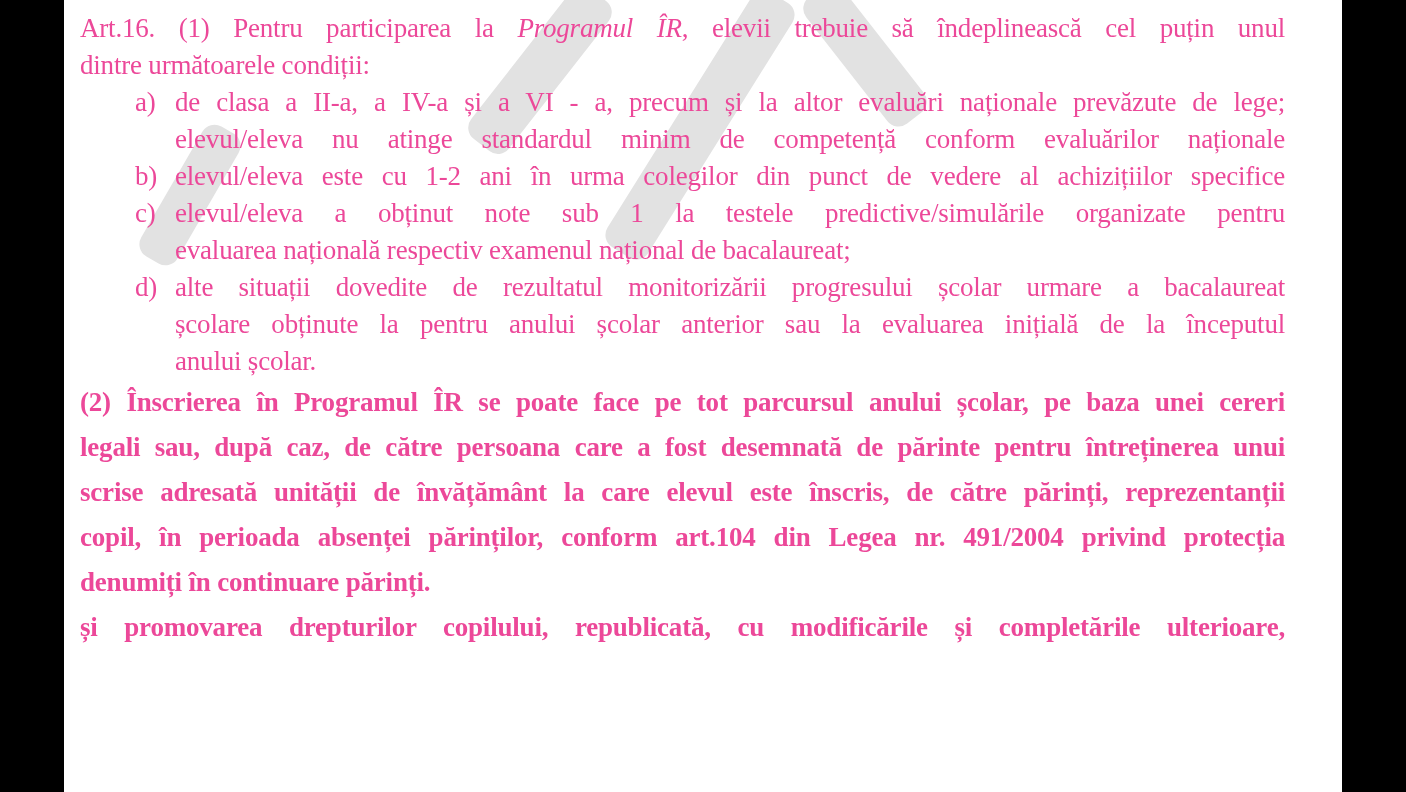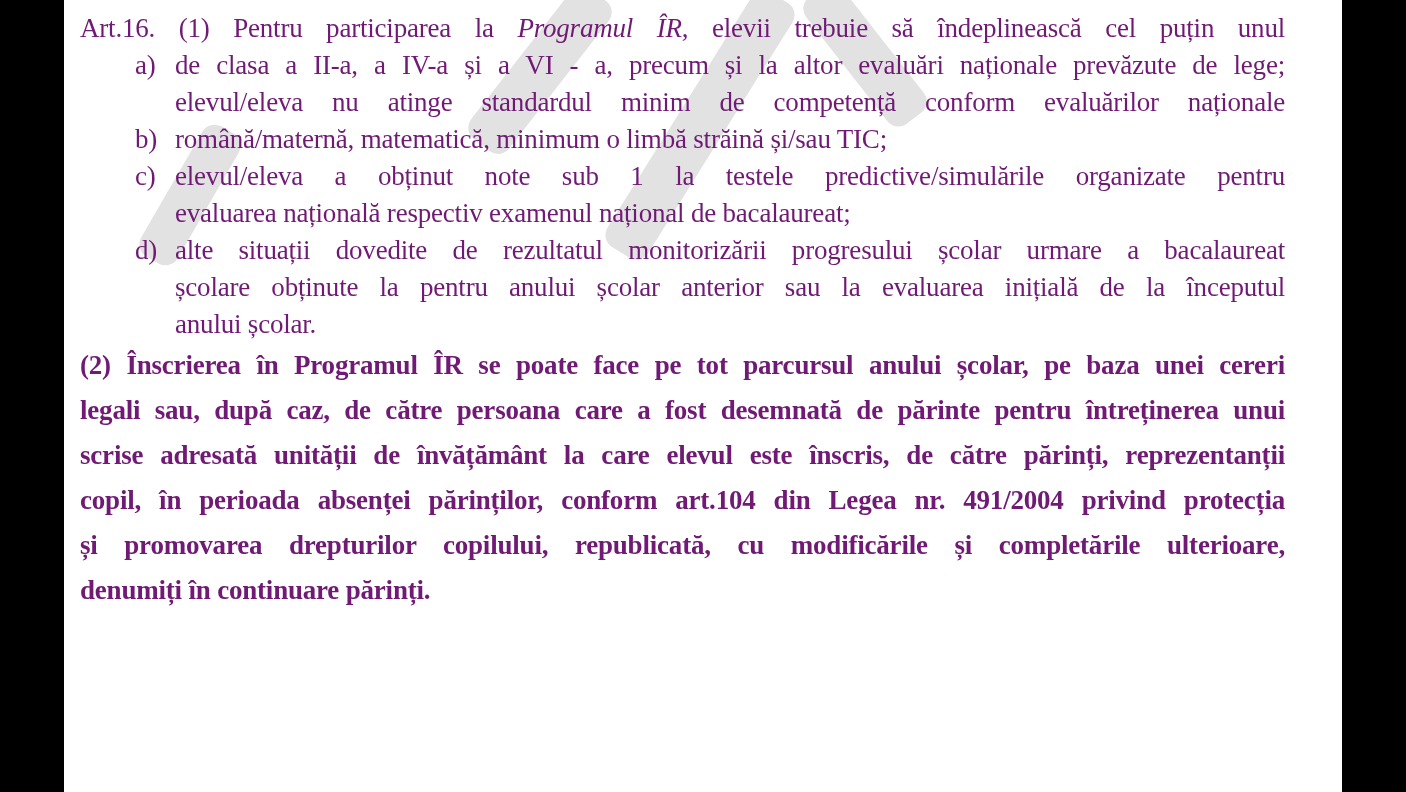--- a/index.html
+++ b/index.html
@@ -29,21 +29,21 @@
   .wm-stroke { position: absolute; background: #e2e2e2; border-radius: 14px; }
   .wm1 { left: 51px;  top: 174px; width: 150px; height: 42px; transform: rotate(-60deg); }
   .wm2 { left: 381px; top: 46px;  width: 190px; height: 48px; transform: rotate(-52deg); }
   .wm3 { left: 486px; top: 101px; width: 300px; height: 48px; transform: rotate(-58deg); }
   .wm4 { left: 721px; top: 32px;  width: 160px; height: 46px; transform: rotate(52deg); }
 
   .content {
     position: relative;
     z-index: 1;
     padding: 10px 57px 0 16px;   
-    color: #701a75;
+    color: #ec4899;
     font-size: 27px;
     letter-spacing: -0.2px;
   }
 
   .line {
     line-height: 37px;
     height: 37px;
     overflow: hidden;
     text-align: left;
     white-space: normal;
@@ -75,36 +75,37 @@
       <div class="wm-stroke wm1"></div>
       <div class="wm-stroke wm2"></div>
       <div class="wm-stroke wm3"></div>
       <div class="wm-stroke wm4"></div>
     </div>
 
     <div class="content">
 
       <div>
         <div class="line fill"><span>Art.16. (1) Pentru participarea la </span><span class="it">Programul ÎR</span><span>, elevii trebuie să îndeplinească cel puțin unul</span></div>
+        <div class="line">dintre următoarele condiții:</div>
       </div>
 
       <div>
 
         <div class="li">
           <span class="marker">a)</span>
           <span class="li-text">
             <div class="line fill">de clasa a II-a, a IV-a și a VI - a, precum și la altor evaluări naționale prevăzute de lege;</div>
             <div class="line fill">elevul/eleva nu atinge standardul minim de competență conform evaluărilor naționale</div>
           </span>
         </div>
 
         <div class="li">
           <span class="marker">b)</span>
           <span class="li-text">
-            <div class="line">română/maternă, matematică, minimum o limbă străină și/sau TIC;</div>
+            <div class="line fill">elevul/eleva este cu 1-2 ani în urma colegilor din punct de vedere al achizițiilor specifice</div>
           </span>
         </div>
 
         <div class="li">
           <span class="marker">c)</span>
           <span class="li-text">
             <div class="line fill">elevul/eleva a obținut note sub 1 la testele predictive/simulările organizate pentru</div>
             <div class="line">evaluarea națională respectiv examenul național de bacalaureat;</div>
           </span>
         </div>
@@ -118,19 +119,19 @@
           </span>
         </div>
 
       </div>
 
       <div>
         <div class="line p2 fill">(2) Înscrierea în Programul ÎR se poate face pe tot parcursul anului școlar, pe baza unei cereri</div>
         <div class="line p2 fill">legali sau, după caz, de către persoana care a fost desemnată de părinte pentru întreținerea unui</div>
         <div class="line p2 fill">scrise adresată unității de învățământ la care elevul este înscris, de către părinți, reprezentanții</div>
         <div class="line p2 fill">copil, în perioada absenței părinților, conform art.104 din Legea nr. 491/2004 privind protecția</div>
+        <div class="line p2">denumiți în continuare părinți.</div>
         <div class="line p2 fill">și promovarea drepturilor copilului, republicată, cu modificările și completările ulterioare,</div>
-        <div class="line p2">denumiți în continuare părinți.</div>
       </div>
 
     </div>
   </div>
 </div>
 
 </body></html>

